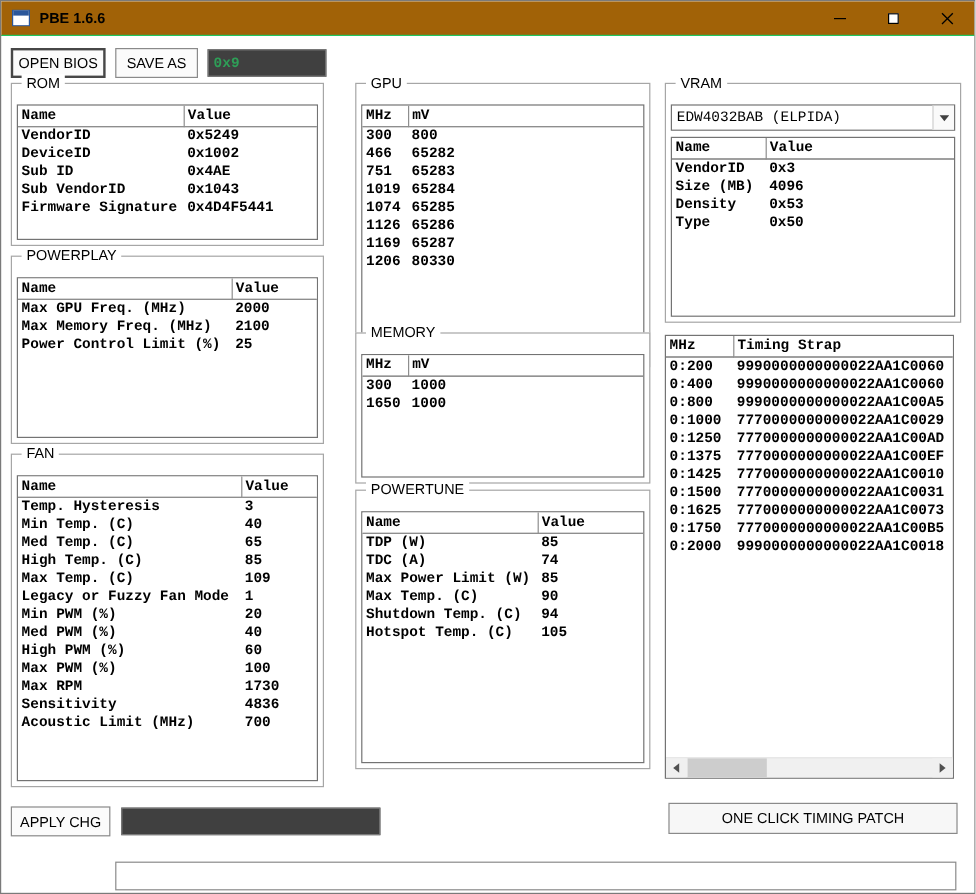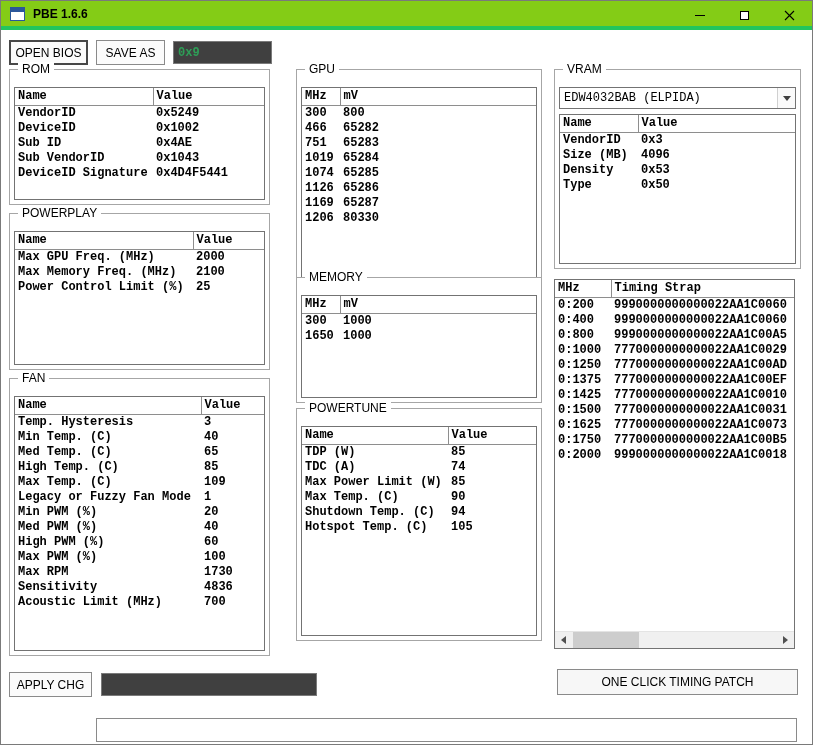--- a/index.html
+++ b/index.html
@@ -9,22 +9,22 @@
     position: relative;
     width: 813px; height: 745px;
     background: #ffffff;
     border: 1px solid #7a7a7a;
     font-family: "Liberation Sans", sans-serif;
     overflow: hidden;
   }
   
   .titlebar {
     position: absolute; left:0; top:0; right:0; height:29px;
-    background:#84cc16; display:flex; align-items:center;
-    border-bottom:4px solid #22c55e;
+    background:#a16207; display:flex; align-items:center;
+    border-bottom:1px solid #22c55e;
   }
   .appicon { margin-left:9px; flex:0 0 auto; }
   .title { margin-left:8px; font-size:12px; font-weight:700; color:#000; }
   .wctrls { position:absolute; right:0; top:0; height:28px; display:flex; }
   .wctrl { width:45px; height:28px; display:flex; align-items:center; justify-content:center; cursor:default; }
   .glyph-min { width:10px; height:0; border-top:1px solid #000; display:block; }
   .glyph-max { width:9px; height:9px; border:1px solid #000; display:block; background:#fff; }
   
   .btn {
     position:absolute; background:#fbfbfb; border:1px solid #8a8a8a;
@@ -151,21 +151,21 @@
             </tr>
             <tr>
               <td>Sub ID</td>
               <td>0x4AE</td>
             </tr>
             <tr>
               <td>Sub VendorID</td>
               <td>0x1043</td>
             </tr>
             <tr>
-              <td>DeviceID Signature</td>
+              <td>Firmware Signature</td>
               <td>0x4D4F5441</td>
             </tr>
           </tbody>
       </table>
     </div>
   </div>
 
   <div class="groupbox g-pp">
     <span class="gtitle">POWERPLAY</span>
     <div class="lvbox">

